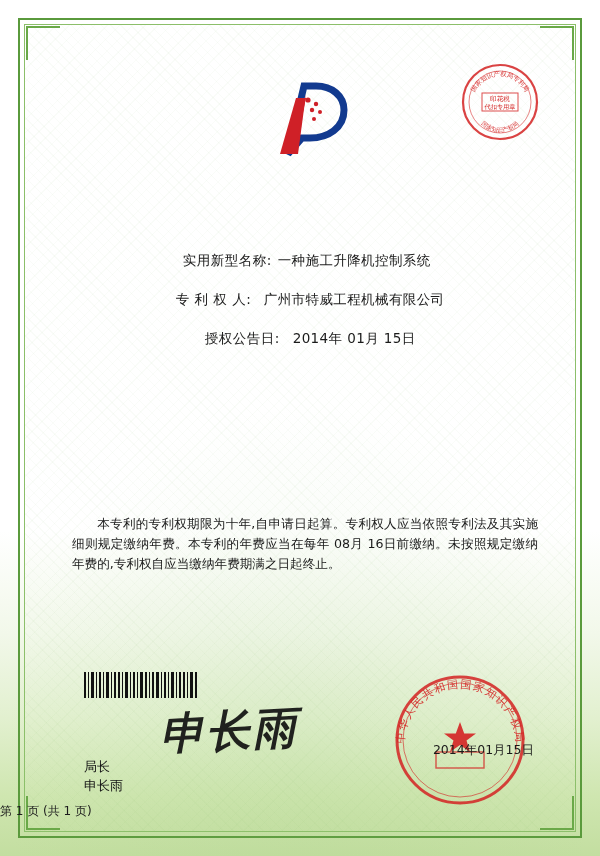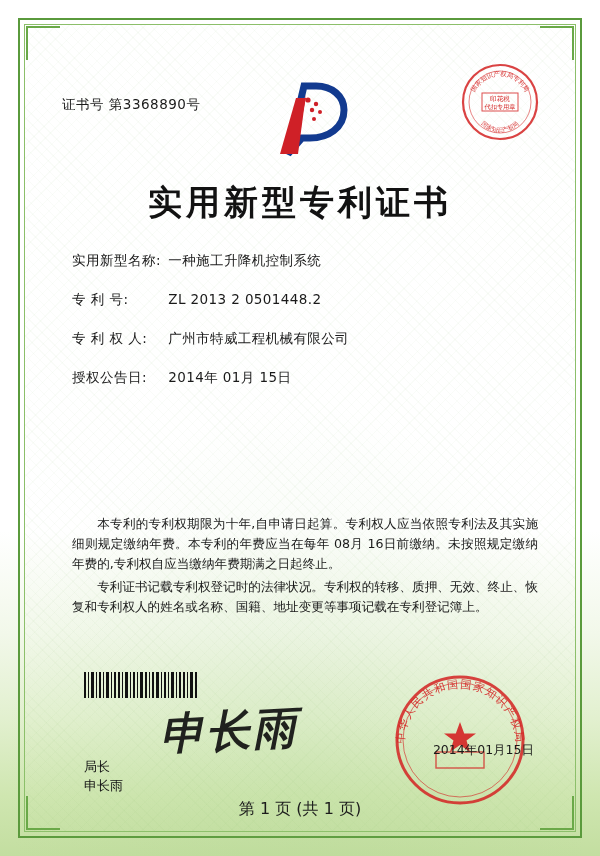--- a/index.html
+++ b/index.html
@@ -61,21 +61,21 @@
     position:absolute;right:60px;top:62px;width:80px;height:80px;
   }
   .title{
     position:absolute;left:0;right:0;top:180px;
     text-align:center;
     font-size:34px;font-weight:bold;letter-spacing:4px;
     color:#121212;
     font-family:"DejaVu Sans", sans-serif;
   }
   .fields{
-    position:absolute;left:72px;top:252px;right:60px;
+    position:absolute;left:72px;top:252px;right:60px;text-align:center;
   }
   .field{
     font-size:13.5px;color:#1a1a1a;margin-bottom:21px;
     font-family:"DejaVu Sans", sans-serif;
     white-space:nowrap;
   }
   .field .lab{display:inline-block;min-width:92px;letter-spacing:0.5px;}
   .field .val{letter-spacing:0.4px;}
   .body-text{
     position:absolute;left:72px;right:62px;top:514px;
@@ -105,21 +105,21 @@
   .seal-bottom{
     position:absolute;right:72px;top:672px;width:136px;height:136px;
   }
   .seal-date{
     position:absolute;right:66px;top:742px;
     font-size:12.5px;color:#1a1a1a;
     font-family:"DejaVu Sans", sans-serif;
   }
   .page-foot{
     position:absolute;left:0;right:0;bottom:36px;
-    text-align:center;font-size:16px;color:#1c1c1c;
+    font-size:12px;color:#1c1c1c;
     font-family:"DejaVu Sans", sans-serif;
   }
   .wm{
     position:absolute;left:0;right:0;top:400px;bottom:0;
     pointer-events:none;
     background:radial-gradient(ellipse at 50% 80%, rgba(150,200,120,0.12), rgba(255,255,255,0) 70%);
   }
 </style>
 </head>
 <body>
@@ -129,21 +129,20 @@
   <div class="outer-border"></div>
   <div class="inner-border"></div>
   <div class="guilloche"></div>
   <div class="wm"></div>
 
   <div class="corner c-tl"></div>
   <div class="corner c-tr"></div>
   <div class="corner c-bl"></div>
   <div class="corner c-br"></div>
 
-  <div class="cert-no">证书号 第3368890号</div>
 
   <div class="logo">
     <svg viewBox="0 0 92 86" width="92" height="86" aria-hidden="true">
       <path d="M30 78 L46 10 L58 10 C74 10 86 20 86 34 C86 52 70 62 52 62 L44 62 Z" fill="none" stroke="#123a8f" stroke-width="7"></path>
       <path d="M34 78 L48 18 L40 78 Z" fill="#cf2027"></path>
       <path d="M22 78 L36 78 L48 22 L38 22 Z" fill="#cf2027"></path>
       <g fill="#cf2027">
         <circle cx="50" cy="24" r="2.6"></circle>
         <circle cx="58" cy="28" r="2.2"></circle>
         <circle cx="54" cy="34" r="2.2"></circle>
@@ -164,44 +163,38 @@
       <path id="botArcA" d="M14,44 A26,26 0 0 0 66,44" fill="none"></path>
       <text font-size="6" fill="#d42222" font-family="DejaVu Sans, sans-serif" opacity="0.9">
         <textPath href="#botArcA" startOffset="50%" text-anchor="middle">国家知识产权局</textPath>
       </text>
       <rect x="22" y="31" width="36" height="18" fill="none" stroke="#d42222" stroke-width="1" opacity="0.8"></rect>
       <text x="40" y="39" font-size="6.6" fill="#d42222" text-anchor="middle" font-family="DejaVu Sans, sans-serif">印花税</text>
       <text x="40" y="47" font-size="6.2" fill="#d42222" text-anchor="middle" font-family="DejaVu Sans, sans-serif">代扣专用章</text>
     </svg>
   </div>
 
-  <div class="title">实用新型专利证书</div>
 
   <div class="fields">
     <div class="field">
       <span class="lab">实用新型名称:</span>
       <span class="val">一种施工升降机控制系统</span>
-    </div>
-    <div class="field">
-      <span class="lab">专 利 号:</span>
-      <span class="val">ZL 2013 2 0501448.2</span>
     </div>
     <div class="field">
       <span class="lab">专 利 权 人:</span>
       <span class="val">广州市特威工程机械有限公司</span>
     </div>
     <div class="field">
       <span class="lab">授权公告日:</span>
       <span class="val">2014年 01月 15日</span>
     </div>
   </div>
 
   <div class="body-text">
     <p>本专利的专利权期限为十年,自申请日起算。专利权人应当依照专利法及其实施细则规定缴纳年费。本专利的年费应当在每年 08月 16日前缴纳。未按照规定缴纳年费的,专利权自应当缴纳年费期满之日起终止。</p>
-    <p>专利证书记载专利权登记时的法律状况。专利权的转移、质押、无效、终止、恢复和专利权人的姓名或名称、国籍、地址变更等事项记载在专利登记簿上。</p>
   </div>
 
   <div class="barcode">
     <svg viewBox="0 0 116 26" width="116" height="26" aria-hidden="true">
       <g fill="#111">
         <rect x="0" y="0" width="2" height="26"></rect>
           <rect x="4" y="0" width="1" height="26"></rect>
         <rect x="7" y="0" width="3" height="26"></rect>
           <rect x="12" y="0" width="1" height="26"></rect>
         <rect x="15" y="0" width="2" height="26"></rect>

